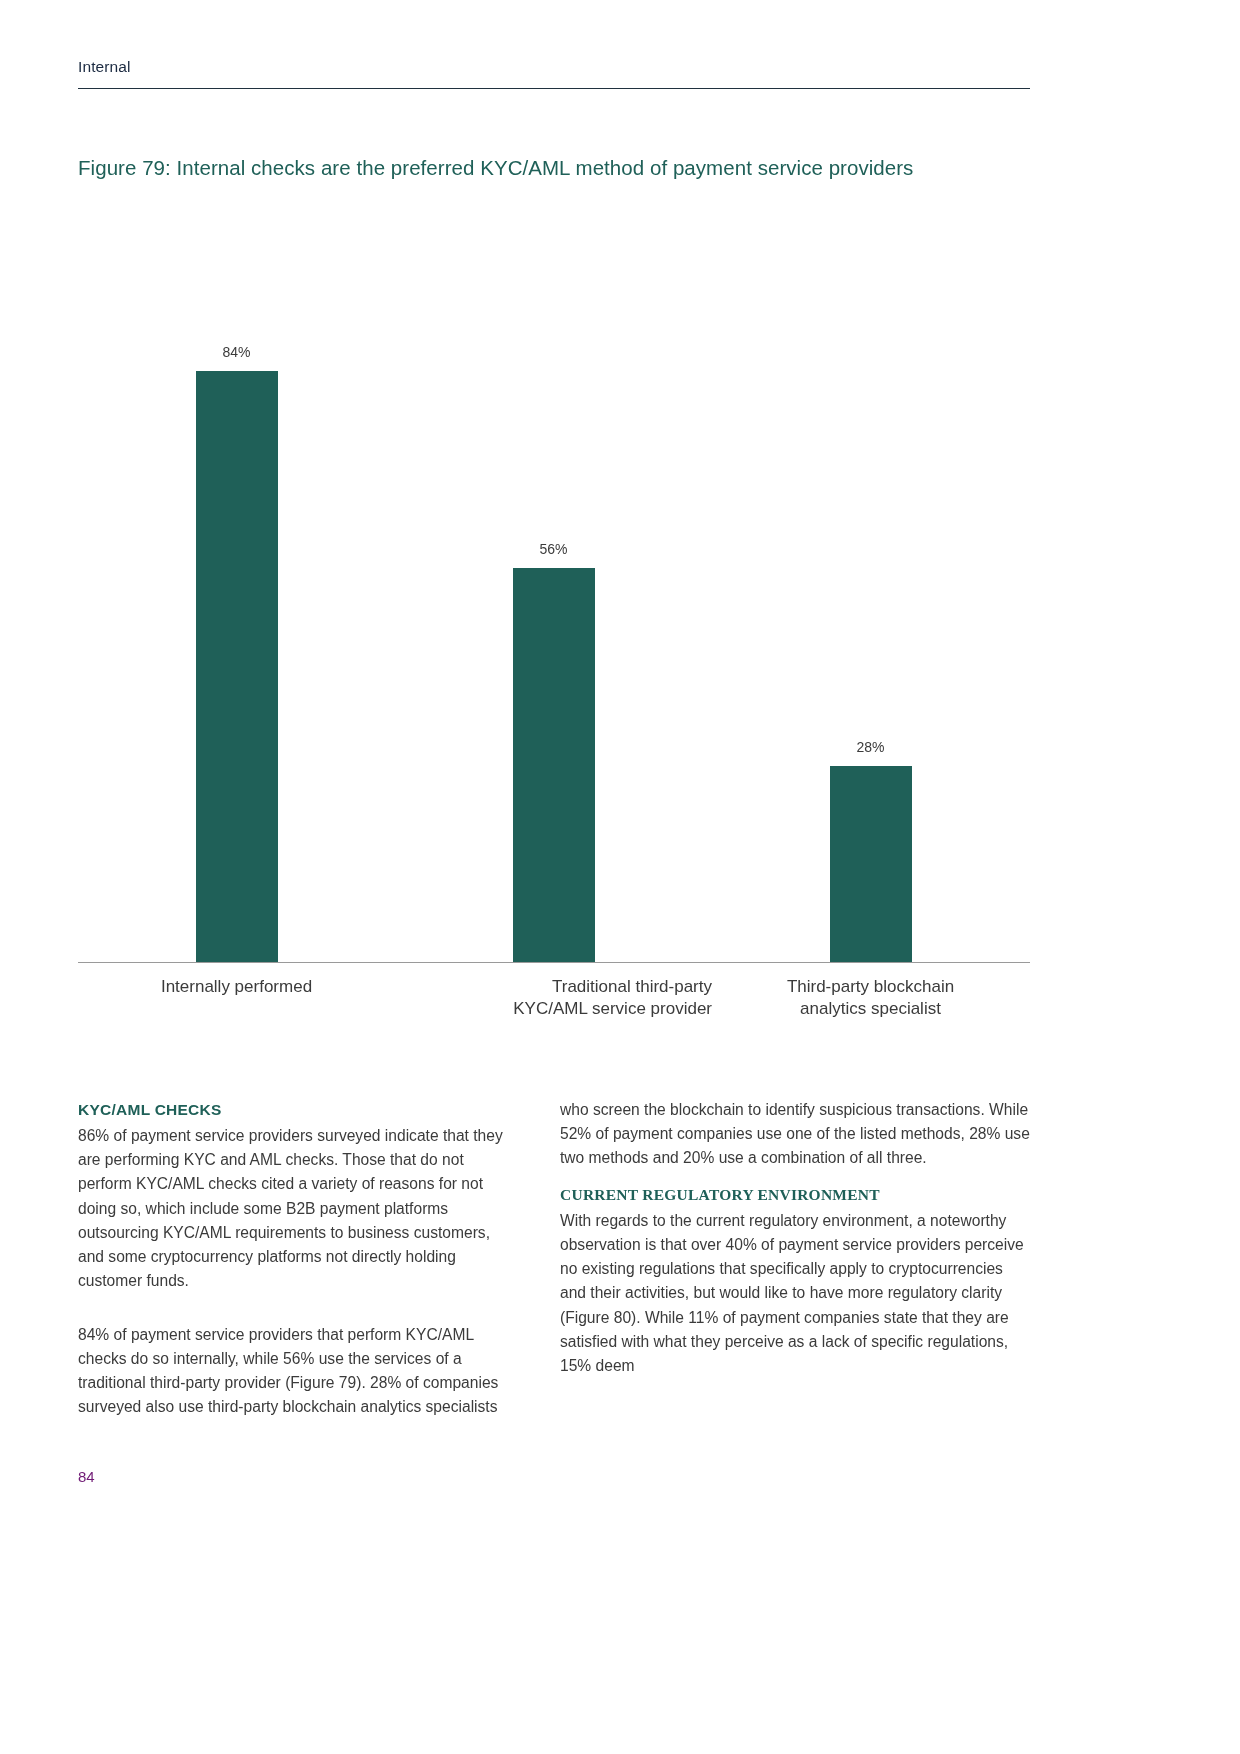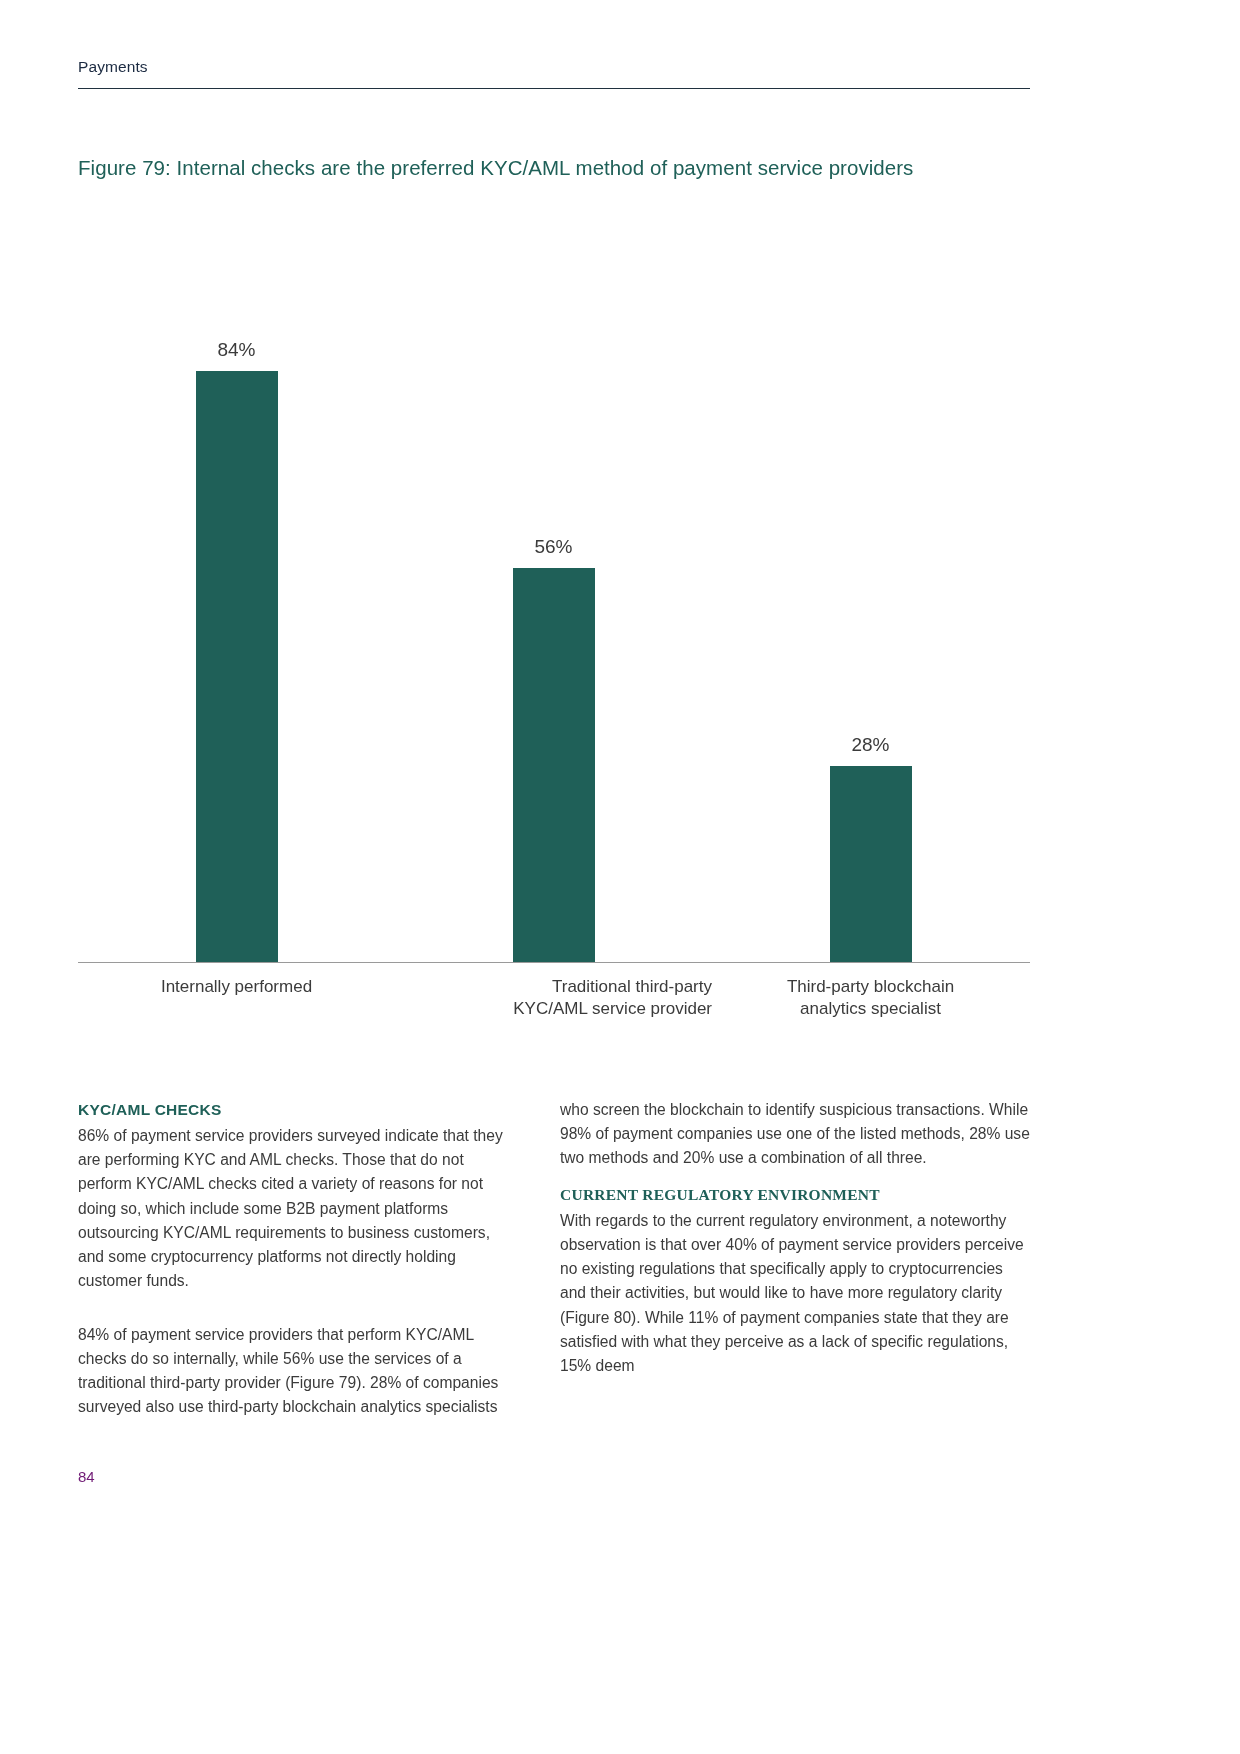--- a/index.html
+++ b/index.html
@@ -93,21 +93,21 @@
     bottom: 0;
     left: 50%;
     transform: translateX(-50%);
     width: 82px;
     background: #1f6058;
   }
   .bar-value {
     position: absolute;
     left: 50%;
     transform: translateX(-50%);
-    font-size: 19px;
+    font-size: 14px;
     color: #3b3b3b;
     white-space: nowrap;
     line-height: 1;
   }
 
   .cat-labels {
     position: absolute;
     left: 0;
     top: 744px;
     width: 952px;
@@ -171,21 +171,21 @@
     color: #701a75;
     line-height: 1.2;
   }
 </style>
 </head>
 <body>
 
 <div class="page">
 
   <div class="running-header">
-    <span class="rh-text">Payments</span>
+    <span class="rh-text">Internal</span>
     <span class="rh-rule"></span>
   </div>
 
   <div class="figure-title">Figure 79: Internal checks are the preferred KYC/AML method of payment service providers</div>
 
   <div class="chart-area">
     <div class="plot">
 
       <div class="bar-slot s0">
         <span class="bar-value" style="bottom: 604px;">84%</span>
@@ -222,21 +222,21 @@
 
   <div class="columns">
 
     <div class="col col-left">
       <span class="sec-heading">KYC/AML CHECKS</span>
       <p class="para">86% of payment service providers surveyed indicate that they are performing KYC and AML checks. Those that do not perform KYC/AML checks cited a variety of reasons for not doing so, which include some B2B payment platforms outsourcing KYC/AML requirements to business customers, and some cryptocurrency platforms not directly holding customer funds.</p>
       <p class="para gap">84% of payment service providers that perform KYC/AML checks do so internally, while 56% use the services of a traditional third-party provider (Figure 79). 28% of companies surveyed also use third-party blockchain analytics specialists</p>
     </div>
 
     <div class="col col-right">
-      <p class="para">who screen the blockchain to identify suspicious transactions. While 98% of payment companies use one of the listed methods, 28% use two methods and 20% use a combination of all three.</p>
+      <p class="para">who screen the blockchain to identify suspicious transactions. While 52% of payment companies use one of the listed methods, 28% use two methods and 20% use a combination of all three.</p>
       <span class="sec-heading gap">CURRENT REGULATORY ENVIRONMENT</span>
       <p class="para">With regards to the current regulatory environment, a noteworthy observation is that over 40% of payment service providers perceive no existing regulations that specifically apply to cryptocurrencies and their activities, but would like to have more regulatory clarity (Figure 80). While 11% of payment companies state that they are satisfied with what they perceive as a lack of specific regulations, 15% deem</p>
     </div>
 
   </div>
 
   <div class="page-number">84</div>
 
 </div>
 

